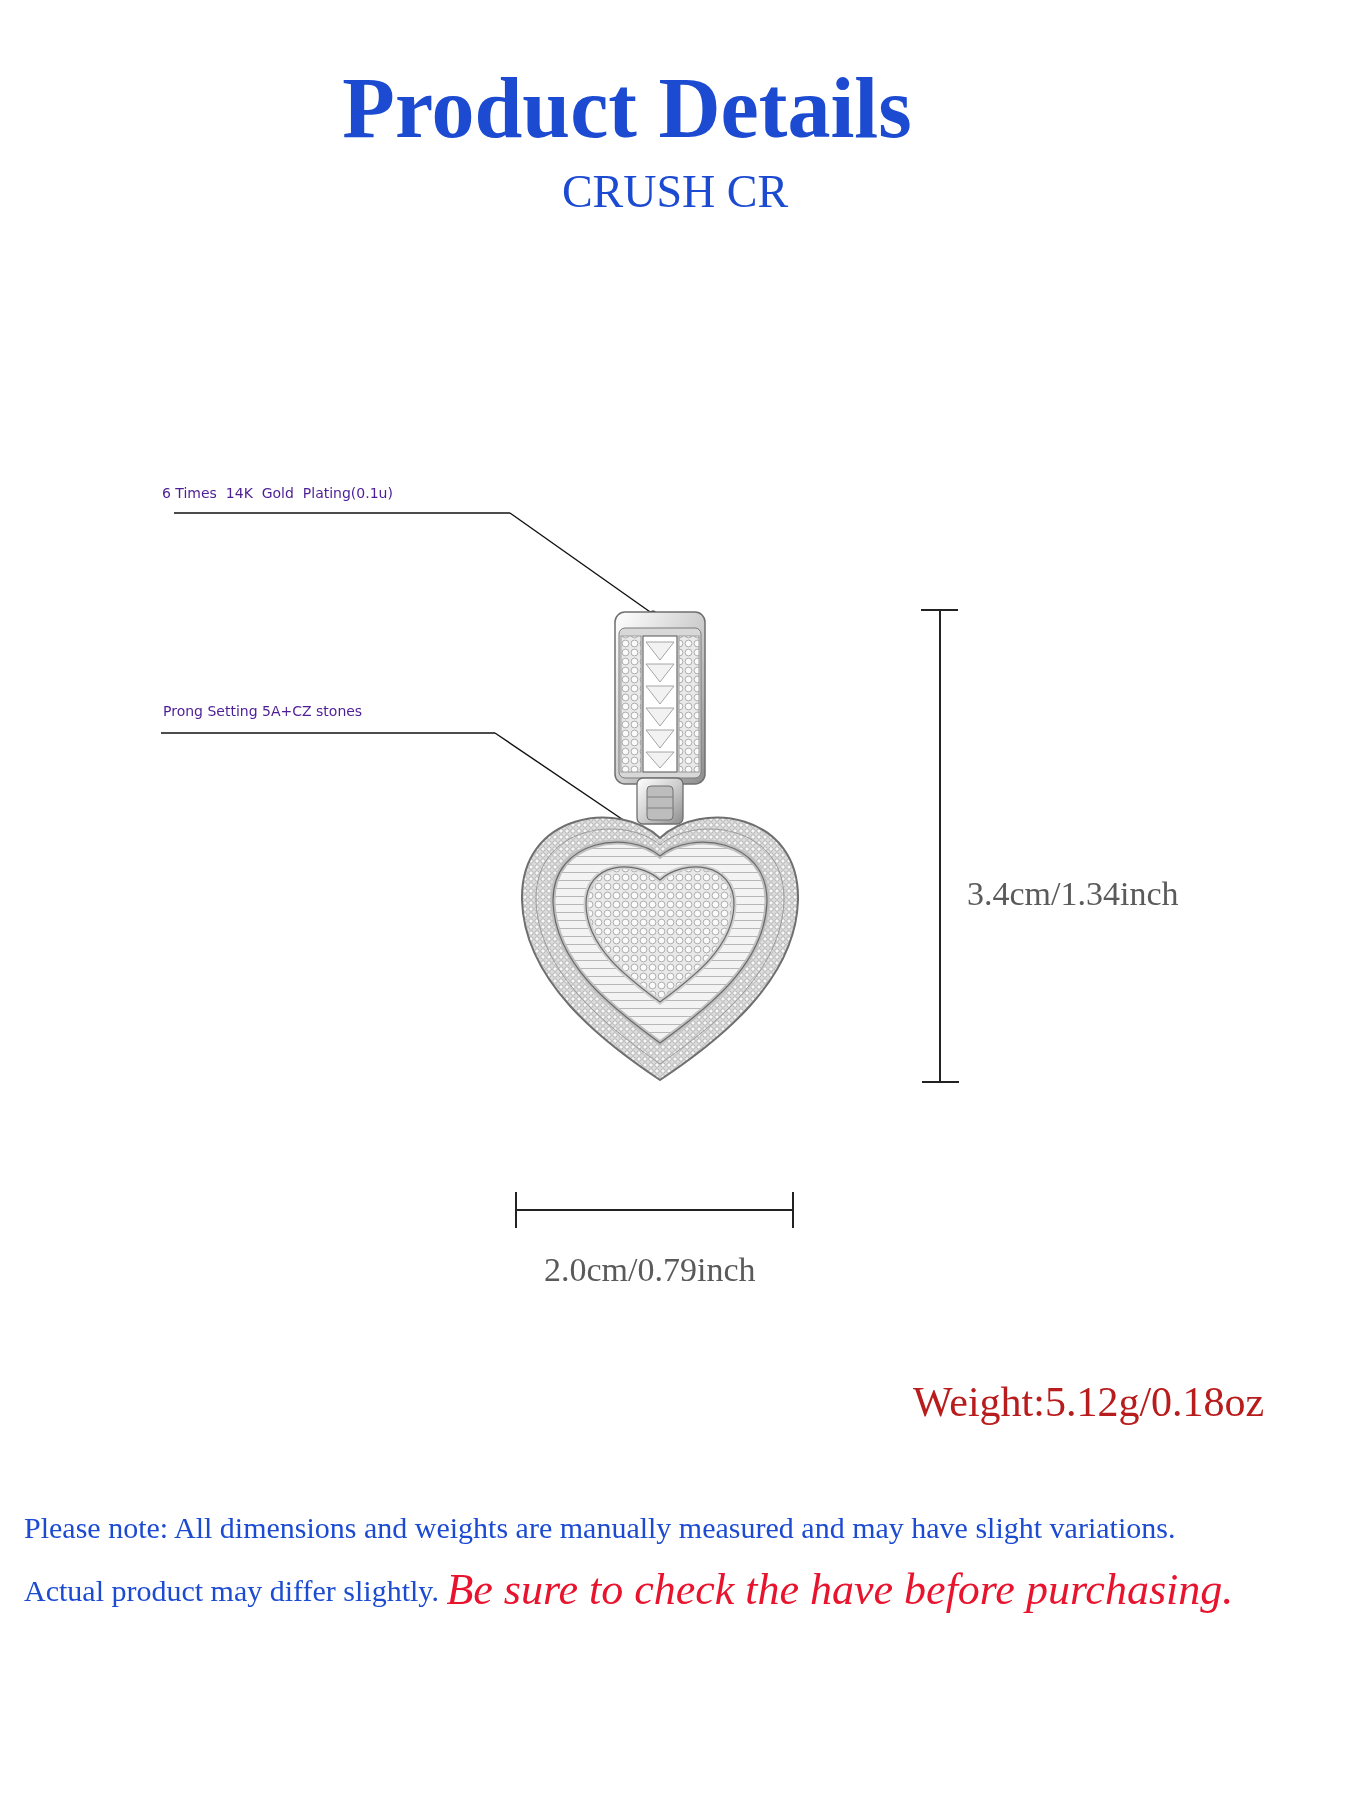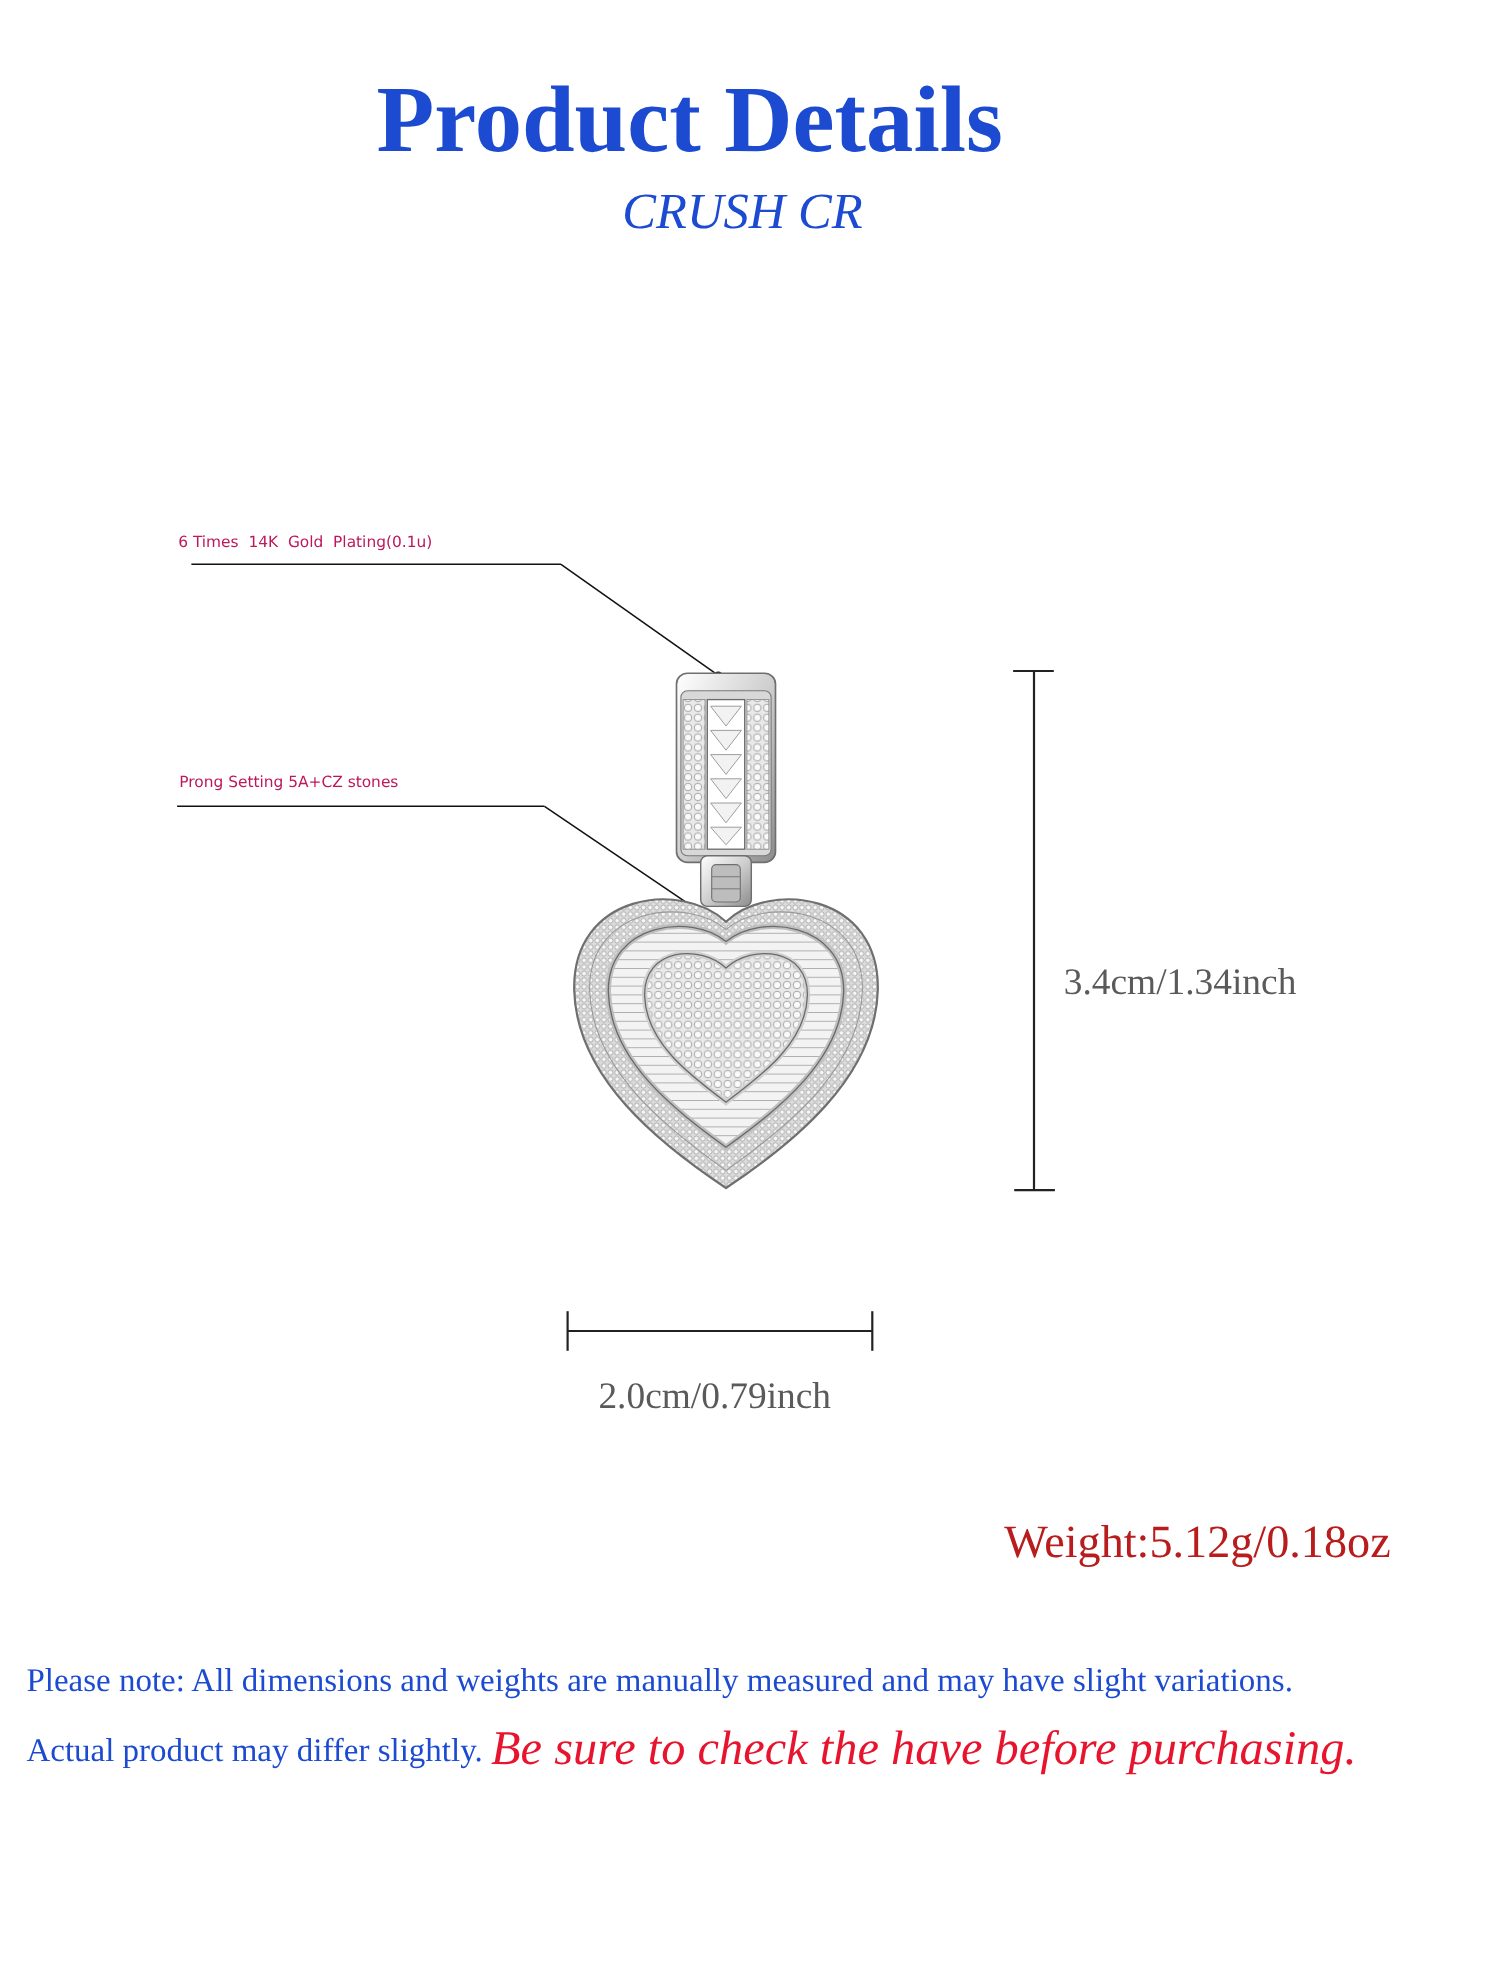--- a/index.html
+++ b/index.html
@@ -9,25 +9,25 @@
   .title {
     position: absolute; left: 0; width: 1254px; top: 58px;
     text-align: center; color: #1c4bd1;
     font-family: "Liberation Serif", serif; font-weight: 700;
     font-size: 86px; line-height: 100px; letter-spacing: 0px;
   }
   .subtitle {
     position: absolute; left: 0; width: 1350px; top: 166px;
     text-align: center; color: #1c4bd1;
     font-family: "Liberation Serif", serif; font-weight: 400;
-    font-size: 46px; line-height: 52px; font-style: italic;
+    font-size: 46px; line-height: 52px;
   }
 
   .callout-label {
-    position: absolute; color: #be185d;
+    position: absolute; color: #4c1d95;
     font-family: "DejaVu Sans", "Liberation Sans", sans-serif;
     font-size: 14px; line-height: 18px; white-space: pre;
   }
   .callout-plating { left: 162px; top: 484px; }
   .callout-prong { left: 163px; top: 702px; }
 
   svg.overlay { position: absolute; left: 0; top: 0; }
 
   .dim-label {
     position: absolute; color: #5a5a5a;

